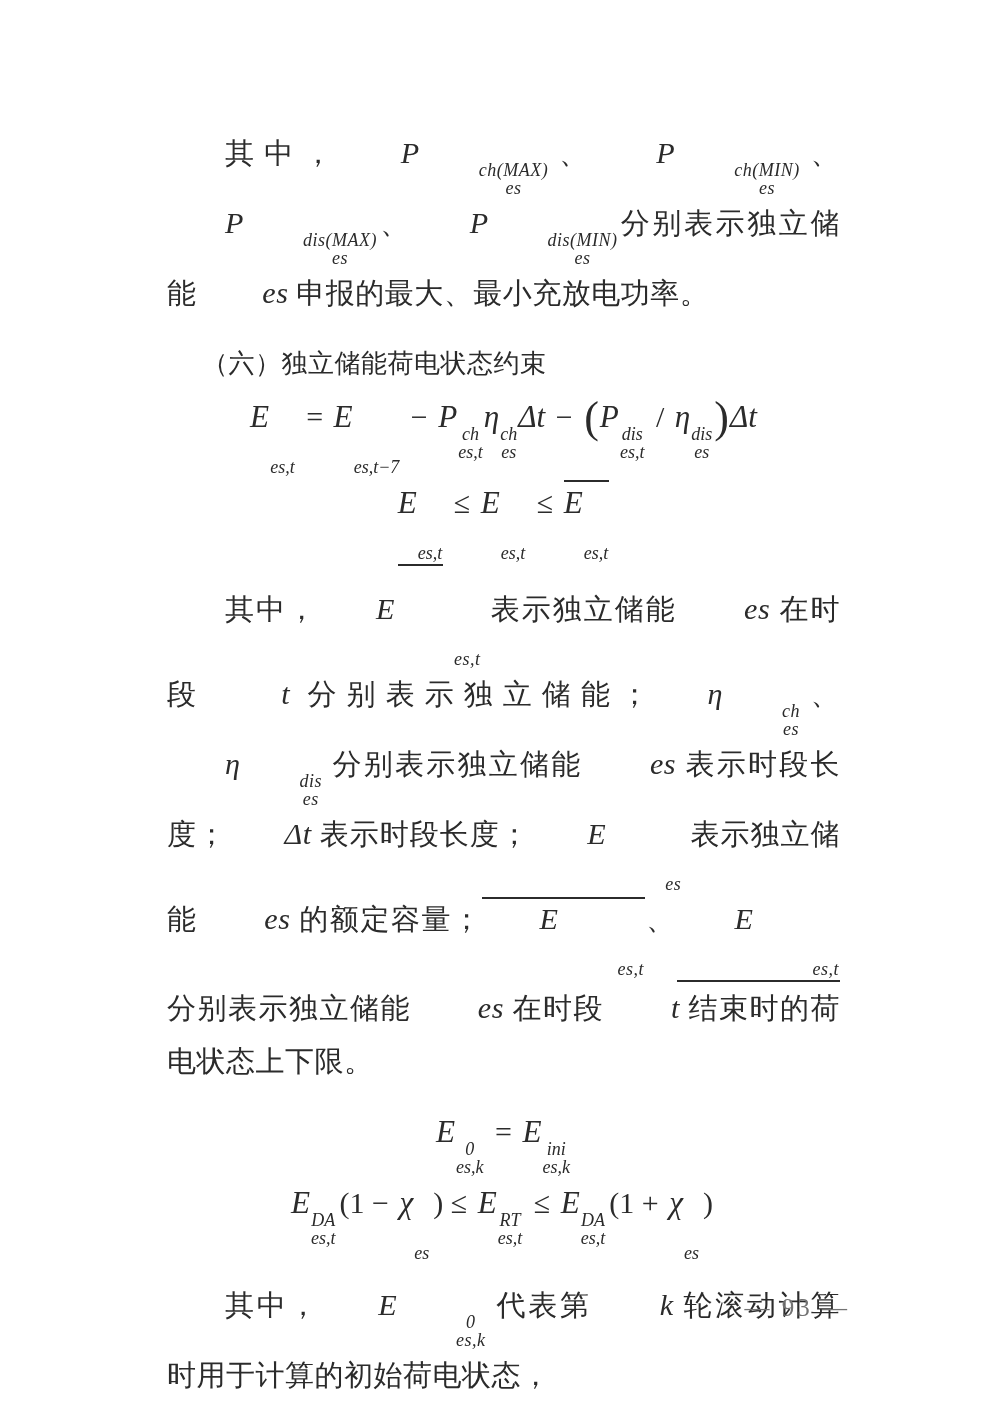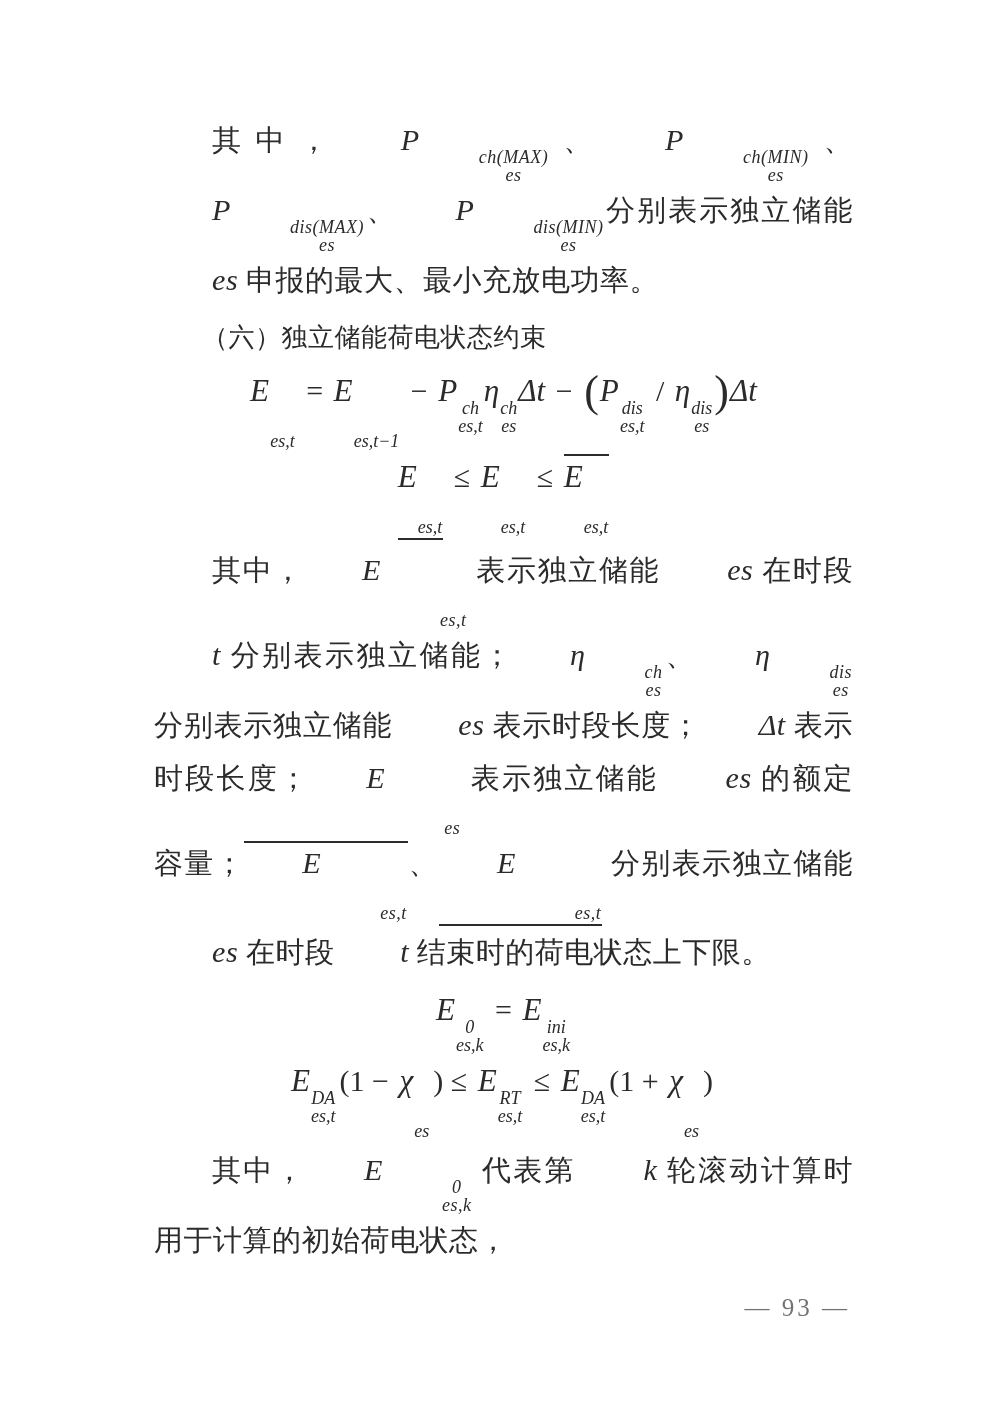--- a/index.html
+++ b/index.html
@@ -10,21 +10,21 @@
     background:#ffffff;
     overflow:hidden;
     font-family:"Liberation Serif","DejaVu Serif",serif;
     color:#2b2b2b;
   }
   .content {
     position:absolute;
     left:150px; right:143px; top:110px;
   }
   .paragraph {
-    margin:4px;
+    margin:17px;
     font-size:29px;
     line-height:53px;
     text-align:justify;
     text-indent:2em;
     letter-spacing:0.5px;
   }
   .heading {
     margin:0;
     font-size:26px;
     line-height:53px;
@@ -95,21 +95,21 @@
             </span></span></span><span class="text-run">、</span><span class="math"><span class="mrow"><span class="mbase">P</span><span class="mscripts">
               <span class="msup">dis(MIN)</span>
               <span class="msub">es</span>
             </span></span></span><span class="text-run">分别表示独立储能 </span><span class="math"><span class="mrow"><span class="mbase">es</span></span></span><span class="text-run"> 申报的最大、最小充放电功率。</span></p>
       <p class="heading"><span class="text-run">（六）独立储能荷电状态约束</span></p>
       <div class="formula"><span class="math"><span class="mrow"><span class="mbase">E</span><span class="mscripts">
               <span class="msup"></span>
               <span class="msub">es,t</span>
             </span></span></span><span class="op"> = </span><span class="math"><span class="mrow"><span class="mbase">E</span><span class="mscripts">
               <span class="msup"></span>
-              <span class="msub">es,t−1</span>
+              <span class="msub">es,t−7</span>
             </span></span></span><span class="op"> − </span><span class="math"><span class="mrow"><span class="mbase">P</span><span class="mscripts">
               <span class="msup">ch</span>
               <span class="msub">es,t</span>
             </span></span></span><span class="math"><span class="mrow"><span class="mbase">η</span><span class="mscripts">
               <span class="msup">ch</span>
               <span class="msub">es</span>
             </span></span></span><span class="math"><span class="mrow"><span class="mbase">Δt</span></span></span><span class="op"> − </span><span class="big-paren">(</span><span class="math"><span class="mrow"><span class="mbase">P</span><span class="mscripts">
               <span class="msup">dis</span>
               <span class="msub">es,t</span>
             </span></span></span><span class="op"> / </span><span class="math"><span class="mrow"><span class="mbase">η</span><span class="mscripts">

